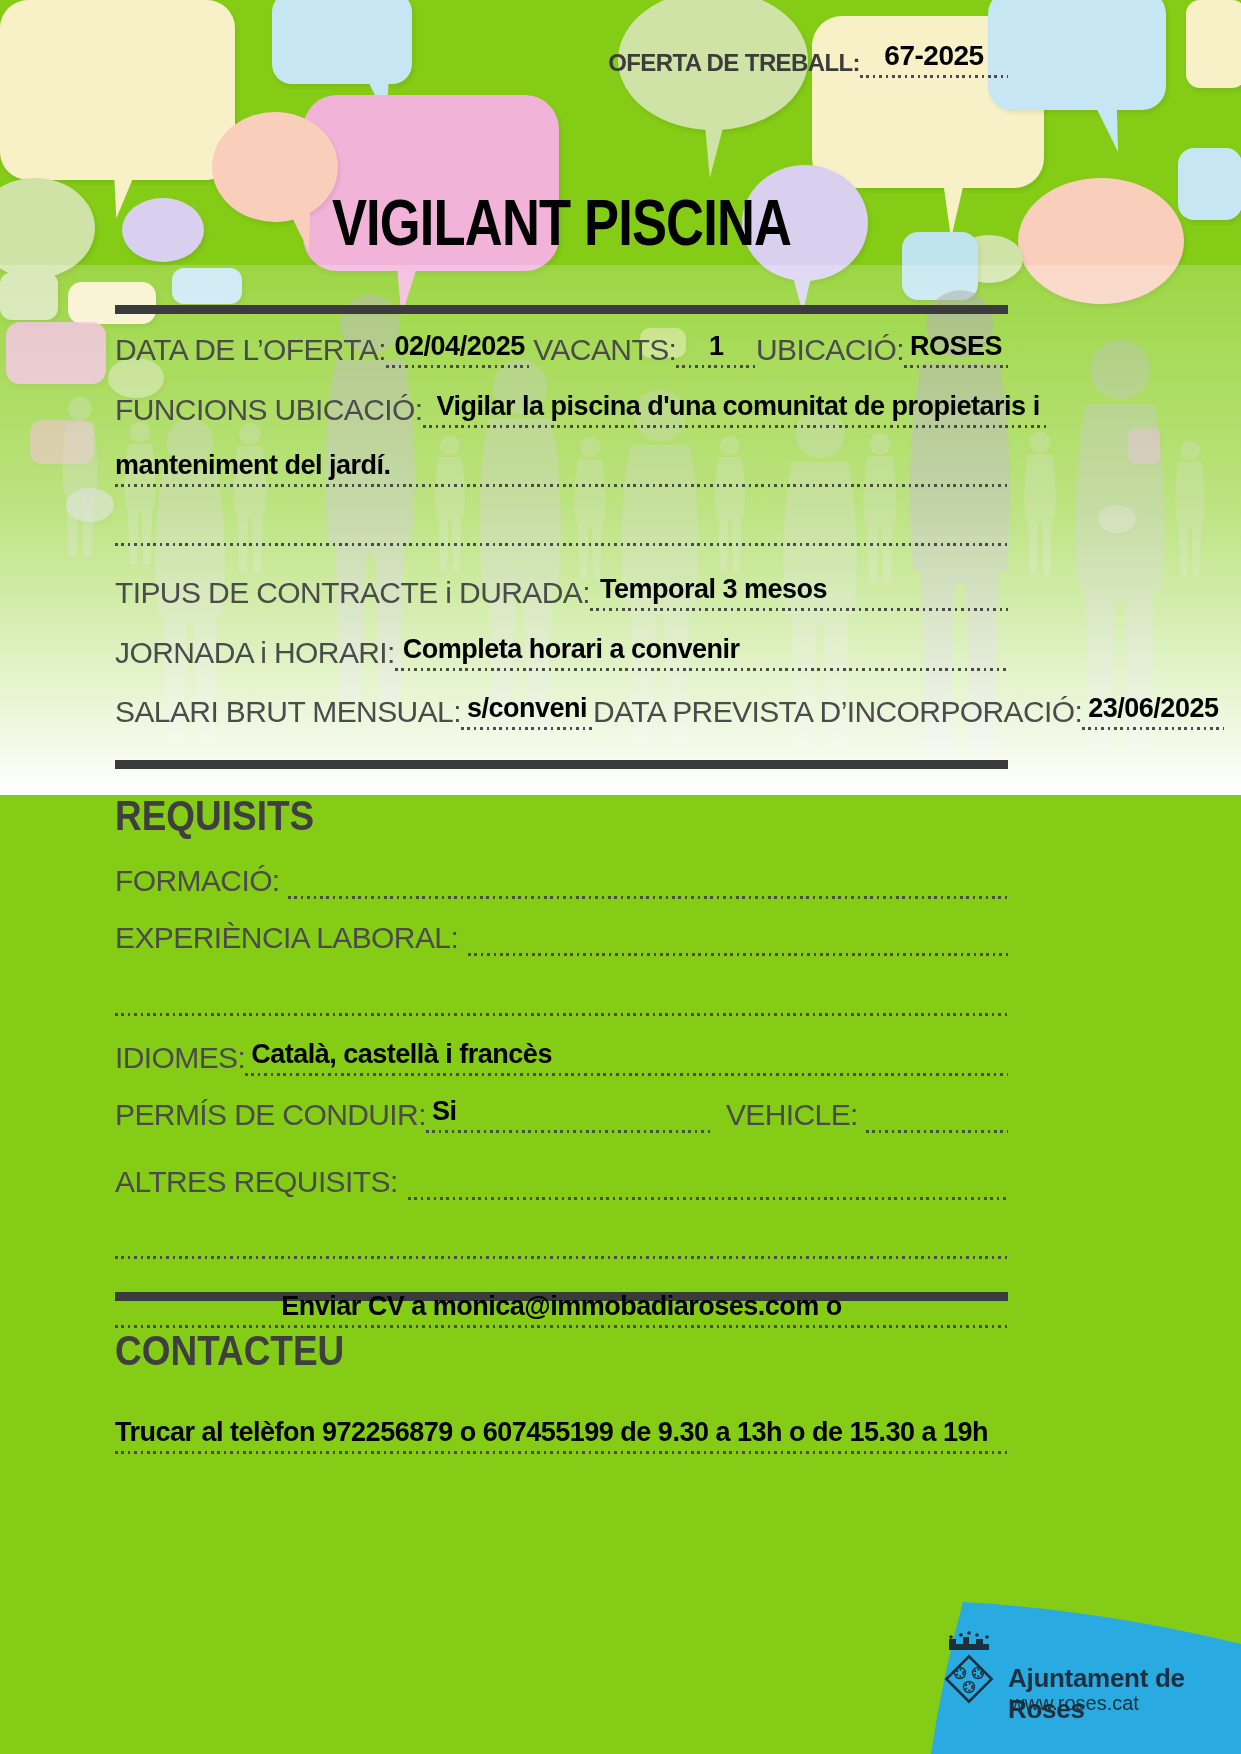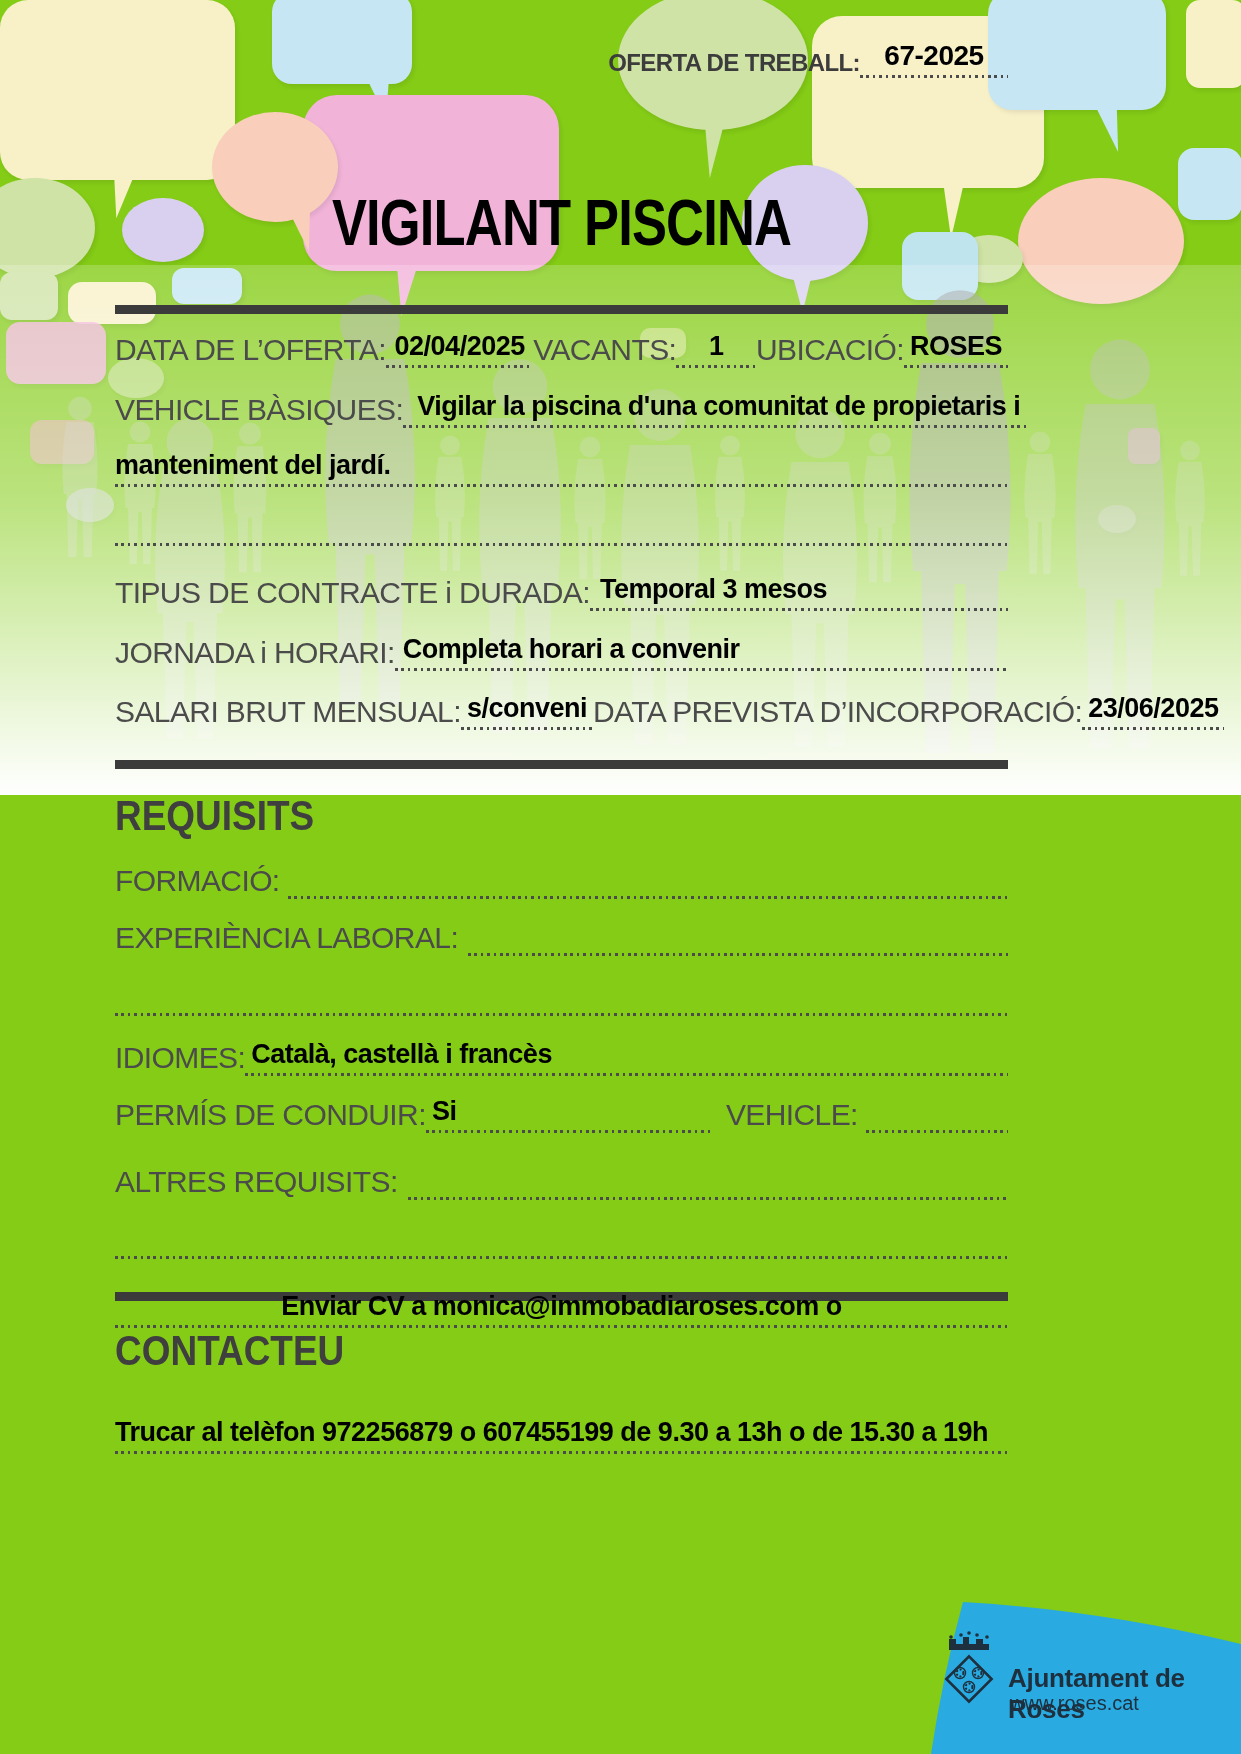--- a/index.html
+++ b/index.html
@@ -144,21 +144,21 @@
     <span class="seg" style="width:92px;">
       <span class="value">1</span>
     </span>
     <span class="label">UBICACIÓ:</span>
     <span class="seg grow">
       <span class="value">ROSES</span>
     </span>
   </div>
 
   <div class="row" style="top:378px;">
-    <span class="label">VEHICLE BÀSIQUES:</span>
+    <span class="label">FUNCIONS UBICACIÓ:</span>
     <span class="seg grow left">
       <span class="value" style="padding-left:14px;">Vigilar la piscina d'una comunitat de propietaris i</span>
     </span>
   </div>
   <div class="row" style="top:437px;">
     <span class="seg grow left">
       <span class="value" style="padding-left:0;">manteniment del jardí.</span>
     </span>
   </div>
   <div class="dots-line" style="top:543px;"></div>

